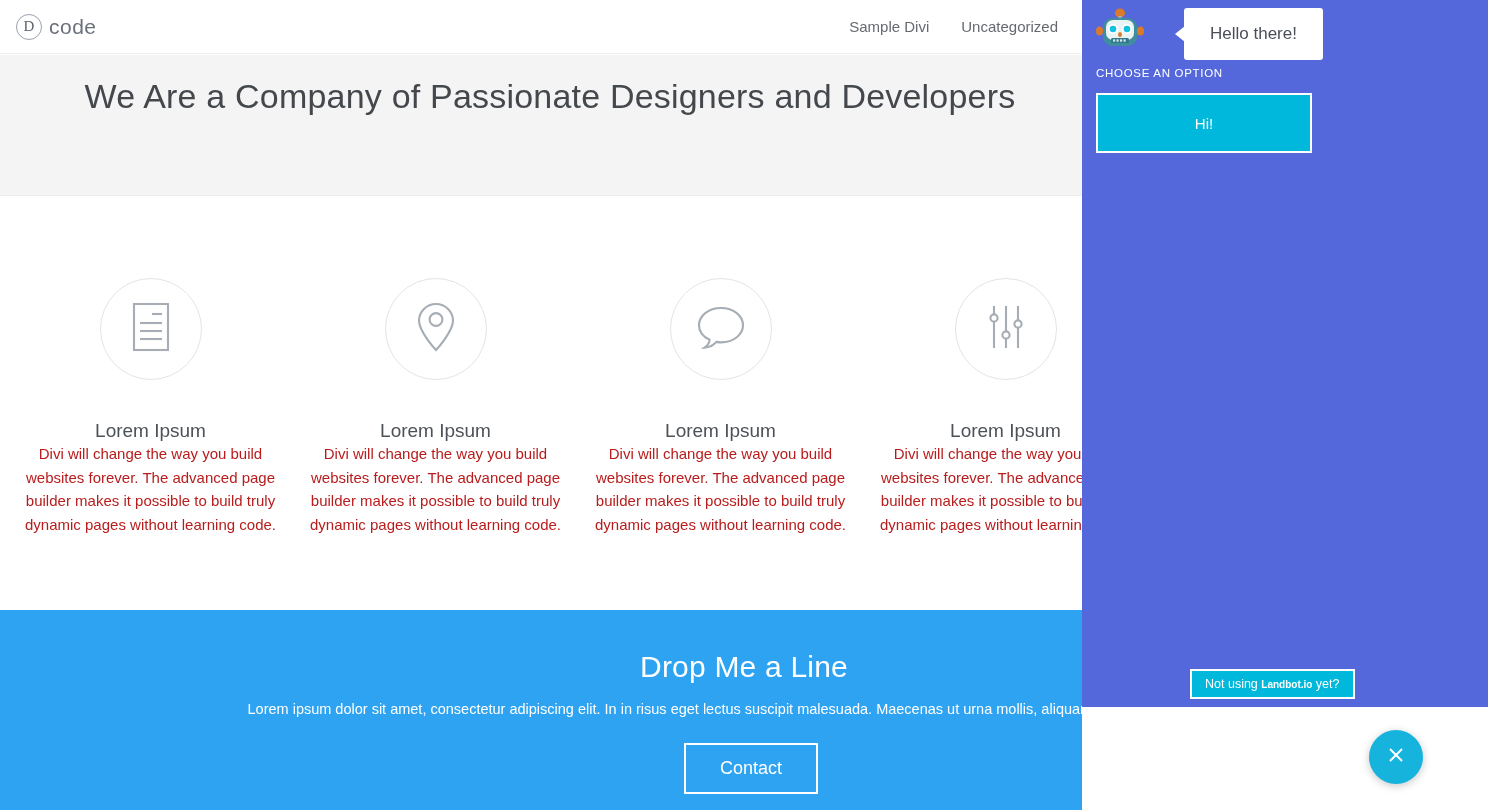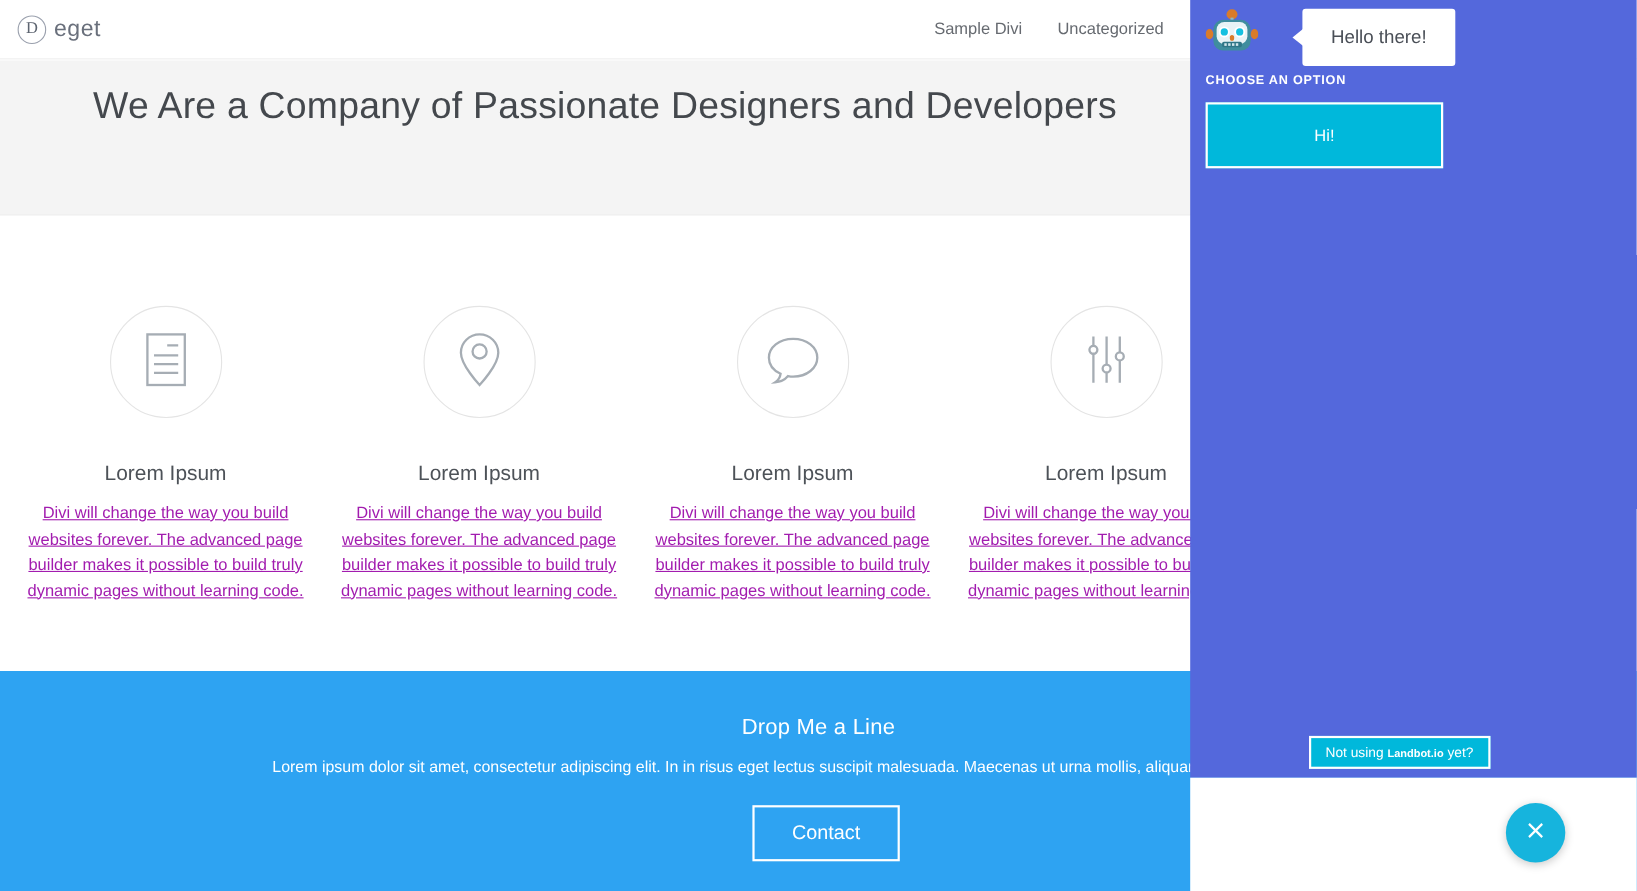--- a/index.html
+++ b/index.html
@@ -55,31 +55,30 @@
   .circle {
     width:102px; height:102px; margin:0 auto; border-radius:50%;
     border:1px solid #e4e4e4;
     display:flex; align-items:center; justify-content:center;
   }
   .circle svg { color:#a6adb4; }
   .card h3 {
     margin-top:40px; font-size:19px; font-weight:400; color:#4d5258;
   }
   .card p {
-    margin-top:13px; font-size:15px; line-height:23.5px; color:#a21caf;
+    font-size:15px; line-height:23.5px; color:#b91c1c;
     padding:0 14px;
-    text-decoration:underline;
   }
 
   
   .cta {
     position:absolute; top:610px; left:0; width:1488px; height:200px;
     background:#2ea3f2; color:#ffffff; text-align:center;
   }
-  .cta h2 { margin-top:40px; font-size:20px; font-weight:400; letter-spacing:.2px; }
+  .cta h2 { margin-top:40px; font-size:30px; font-weight:400; letter-spacing:.2px; }
   .cta p {
     margin:13px auto 0; width:1000px; font-size:14.5px; line-height:24px;
   }
   .cta-btn {
     display:inline-block; margin-top:22px;
     padding:13px 34px; font-size:18px; color:#ffffff;
     border:2px solid #ffffff; background:transparent;
     cursor:pointer; font-family:"Liberation Sans", sans-serif;margin-left:14px;
   }
 
@@ -98,21 +97,21 @@
     padding:16px 26px; min-width:120px;
     font-size:17px; color:#4a4f57; white-space:nowrap;
   }
   .bubble::before {
     content:""; position:absolute; left:-9px; top:18px;
     border-top:8px solid transparent; border-bottom:8px solid transparent;
     border-right:10px solid #ffffff;
   }
   .choose-label {
     position:absolute; top:67px; left:14px;
-    font-size:11.5px; font-weight:bold; color:#ffffff; letter-spacing:.7px;text-align:center;
+    font-size:11.5px; font-weight:normal; color:#ffffff; letter-spacing:.7px;text-align:center;
   }
   .opt-btn {
     position:absolute; top:93px; left:14px;
     width:216px; height:60px;
     background:#00b8db; border:2px solid #ffffff;
     color:#ffffff; font-size:15px; cursor:pointer;
     font-family:"Liberation Sans", sans-serif;
   }
   .brand-badge {
     position:absolute; left:108px; top:669px;
@@ -138,21 +137,21 @@
 </head>
 <body>
 
 <div id="page">
 
   <div id="site">
 
     <div class="topbar">
       <div class="logo">
         <span class="logo-mark">D</span>
-        <span class="logo-text">eget</span>
+        <span class="logo-text">code</span>
       </div>
       <div class="nav">
         <a href="#">Sample Divi</a>
         <a href="#">Uncategorized</a>
         <span>
           <svg class="search-ico" viewBox="0 0 20 20" fill="none" stroke="currentColor" stroke-width="1.4">
             <circle cx="8.5" cy="8" r="5.2"></circle>
             <line x1="12.3" y1="12" x2="17" y2="18.5"></line>
           </svg>
         </span>

